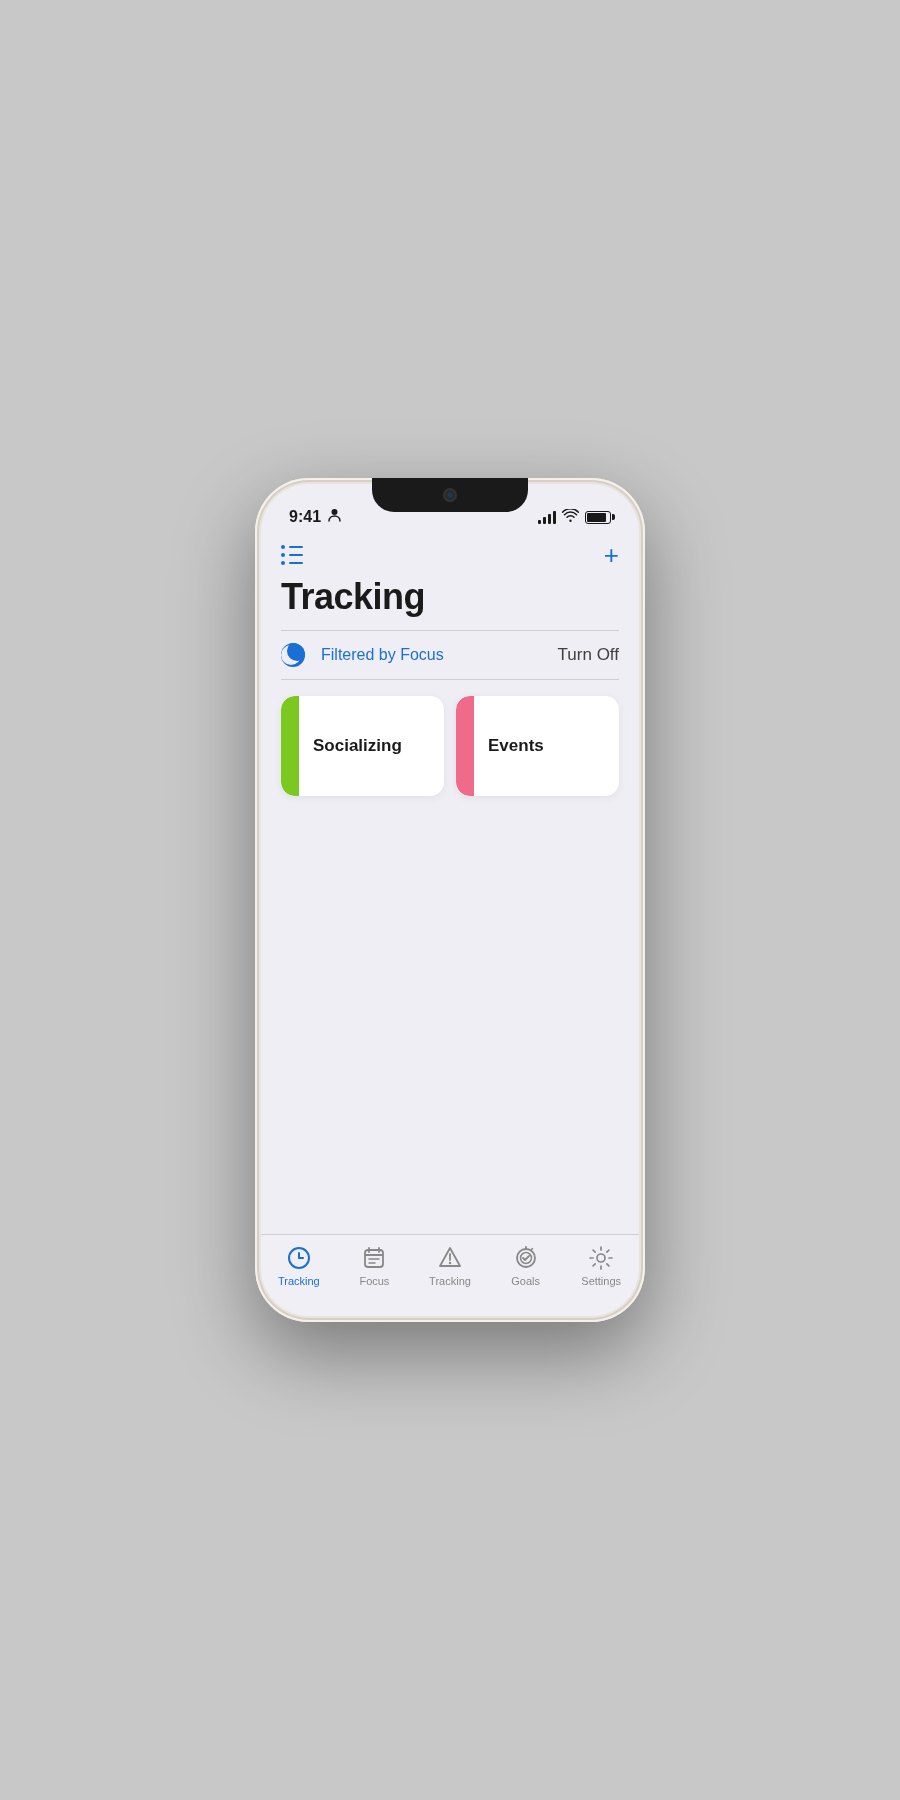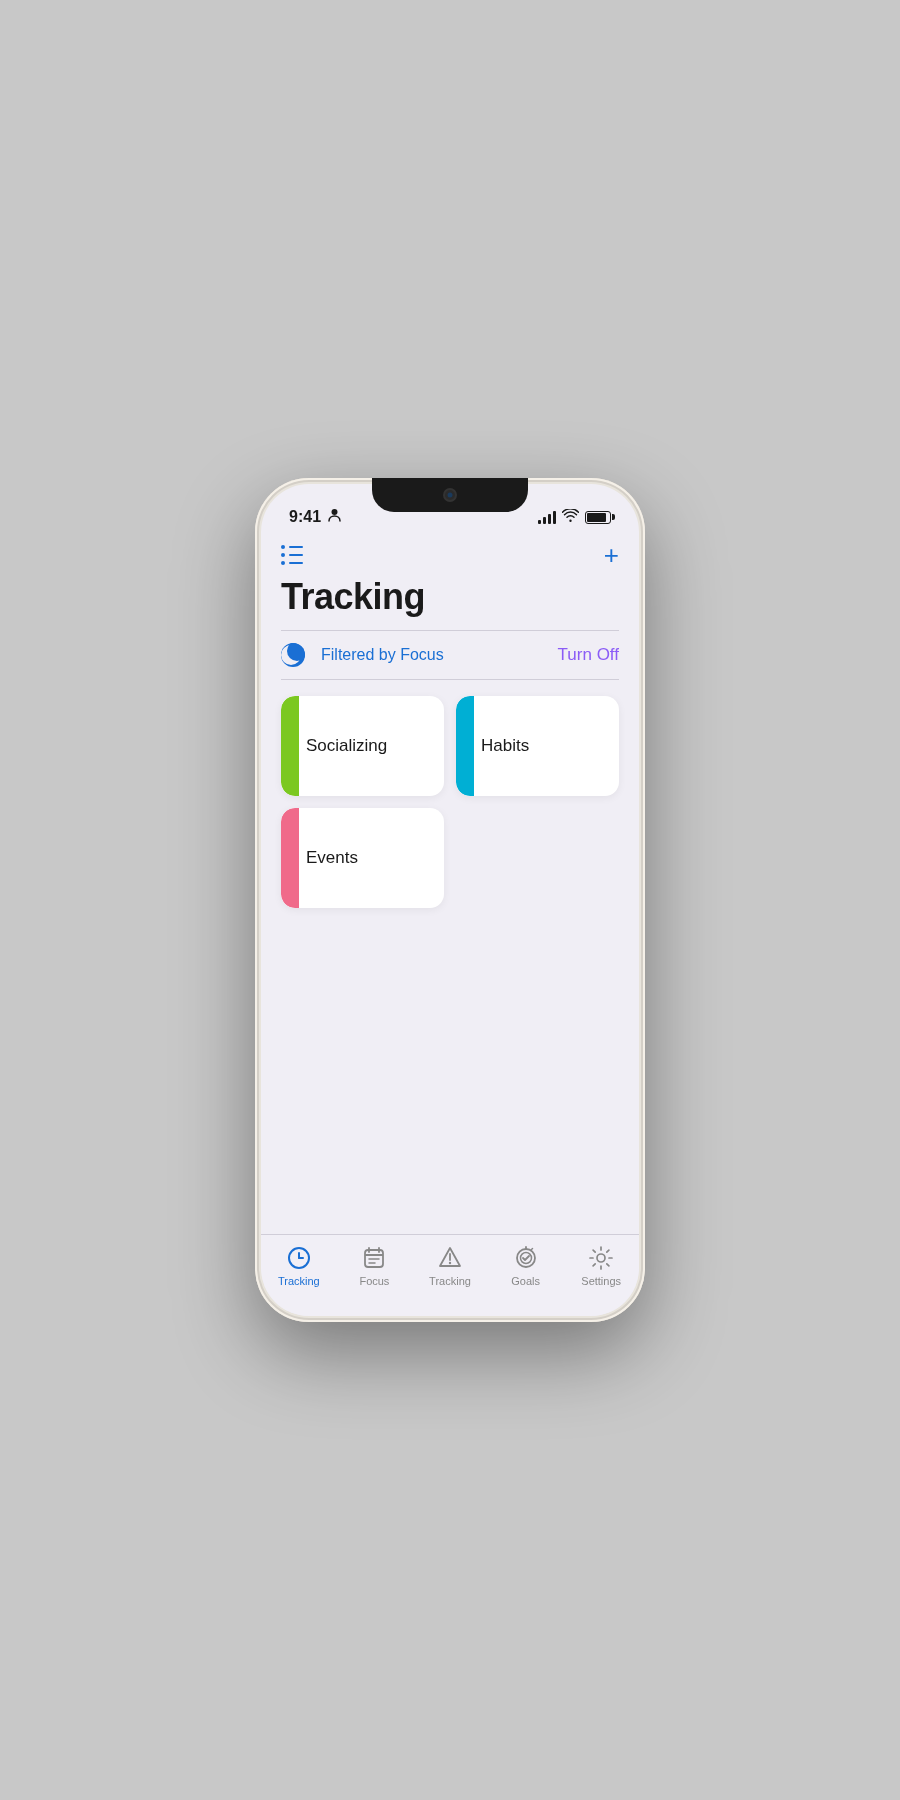--- a/index.html
+++ b/index.html
@@ -241,21 +241,21 @@
       border-radius: 50%;
       box-shadow: -6px 4px 0 0 #f0eef5;
     }
     .focus-text {
       font-size: 16px;
       color: #1a6fd4;
       font-weight: 400;
     }
     .turn-off-btn {
       font-size: 17px;
-      color: #8b5cf6;
+      color: #404040;
       font-weight: 400;
       cursor: pointer;
       background: none;
       border: none;
     }
     .divider2 {
       height: 1px;
       background: #d0cdd8;
       margin: 0 20px;
     }
@@ -279,23 +279,23 @@
       cursor: pointer;
     }
     .tracker-color-bar {
       width: 18px;
       height: 100%;
       flex-shrink: 0;
       border-radius: 14px 0 0 14px;
     }
     .tracker-name {
       font-size: 17px;
-      font-weight: 400;
+      font-weight: 700;
       color: #1a1a1a;
-      padding: 0 7px;
+      padding: 0 14px;
     }
     
     .tab-bar {
       height: 82px;
       background: rgba(240, 238, 245, 0.95);
       border-top: 1px solid #d0cdd8;
       display: flex;
       align-items: flex-start;
       justify-content: space-around;
       padding-top: 10px;
@@ -399,24 +399,20 @@
       </div>
 
       <div class="divider2"></div>
 
       <div class="trackers-grid" id="trackers-grid">
       <div class="tracker-card">
       <div class="tracker-color-bar" style="background:#7bc820"></div>
       <span class="tracker-name">Socializing</span>
     </div>
           <div class="tracker-card">
-      <div class="tracker-color-bar" style="background:#00afd4"></div>
-      <span class="tracker-name">Habits</span>
-    </div>
-          <div class="tracker-card">
       <div class="tracker-color-bar" style="background:#f06a8a"></div>
       <span class="tracker-name">Events</span>
     </div>
         </div>
     </div>
 
     <div class="tab-bar" id="tab-bar">
     <div class="tab-item">
       <div class="tab-icon">
             <svg width="26" height="26" viewBox="0 0 26 26" fill="none">

